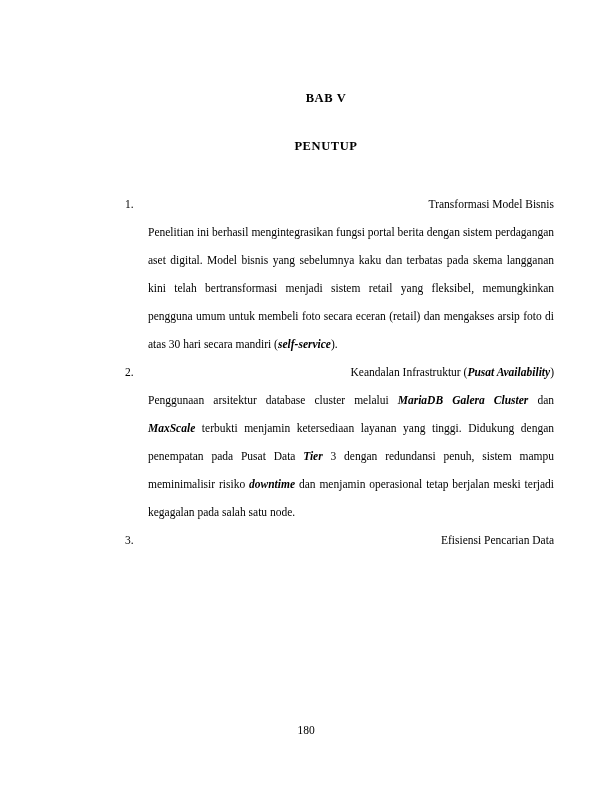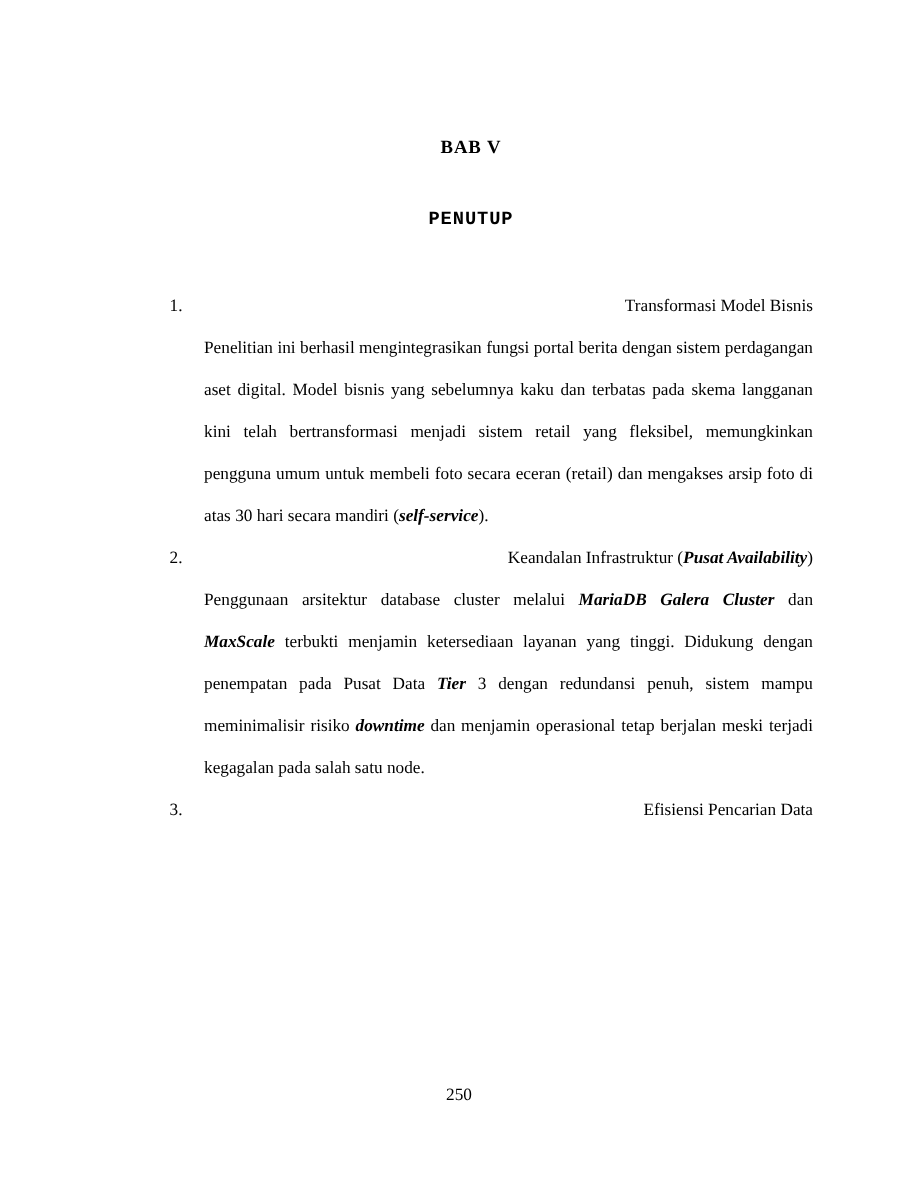--- a/index.html
+++ b/index.html
@@ -17,35 +17,35 @@
   }
   .page {
     position: absolute;
     left: 0; top: 0;
     width: 612px;
     height: 792px;
     background: #ffffff;
   }
   .content {
     position: absolute;
-    left: 86px;
+    left: 98px;
     top: 84px;
     width: 456px;
   }
   .chapter-title,
   .chapter-subtitle {
     text-align: center;
     font-weight: bold;
     font-size: 12.5px;
     letter-spacing: 0.6px;
     line-height: 28px;
     margin: 0;
   }
   .chapter-title { margin-bottom: 20px; }
-  .chapter-subtitle { margin-bottom: 30px; font-family: Liberation Mono, monospace; }
+  .chapter-subtitle { margin-bottom: 30px; }
 
   .section-heading {
     font-weight: bold;
     font-size: 11.5px;
     line-height: 28px;
     margin: 0 0 3px 0;
     text-align: left;
   }
 
   p.body-par {
@@ -129,15 +129,15 @@
 
       <li>
         <span class="li-num">3.</span>
         <p class="li-title">Efisiensi Pencarian Data</p>
       </li>
 
     </ol>
 
   </div>
 
-  <div class="page-number">250</div>
+  <div class="page-number">180</div>
 
 </div>
 
 </body></html>

